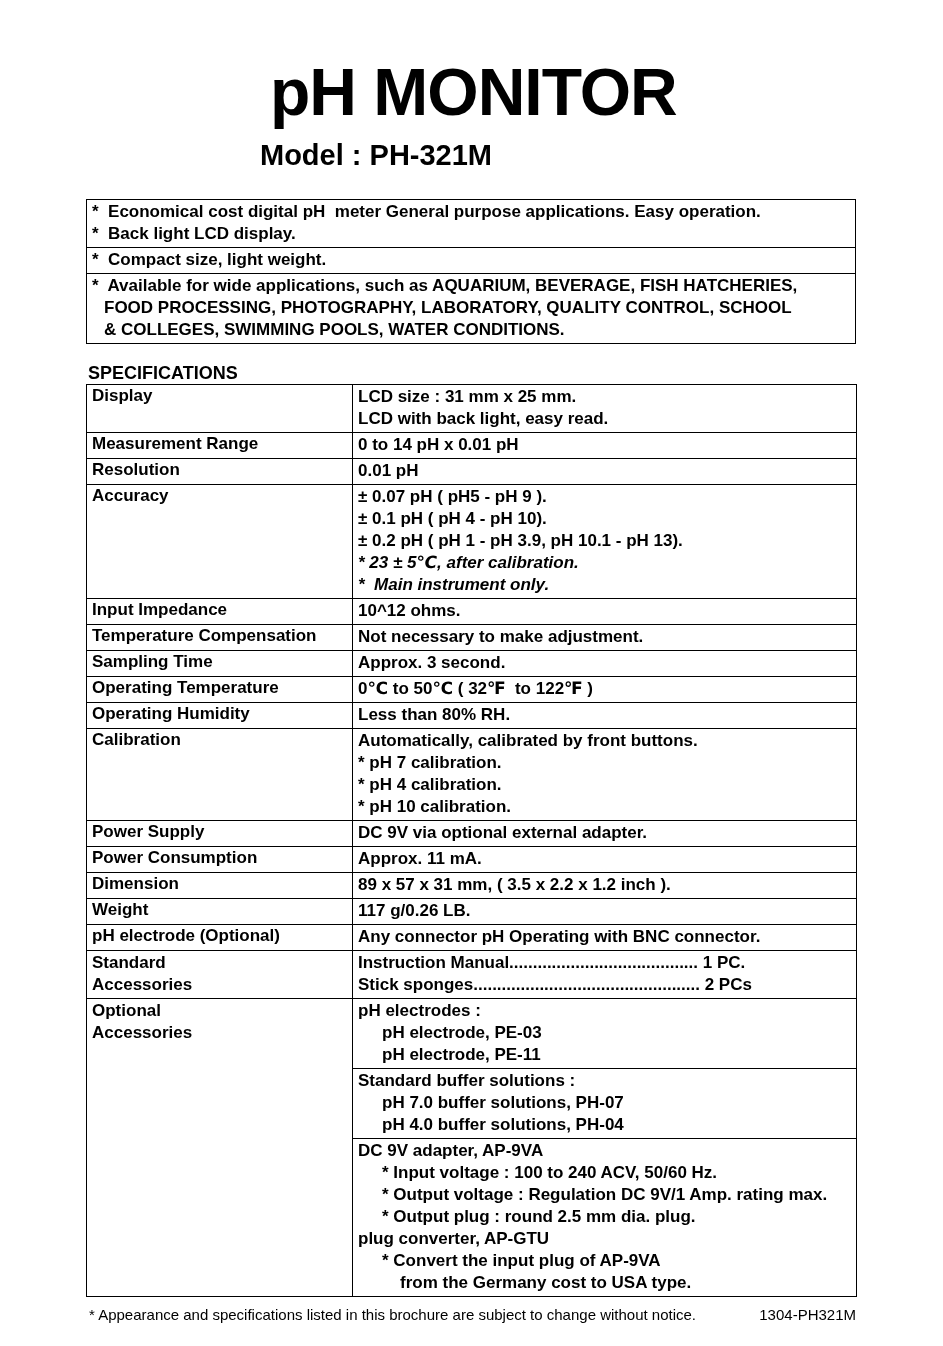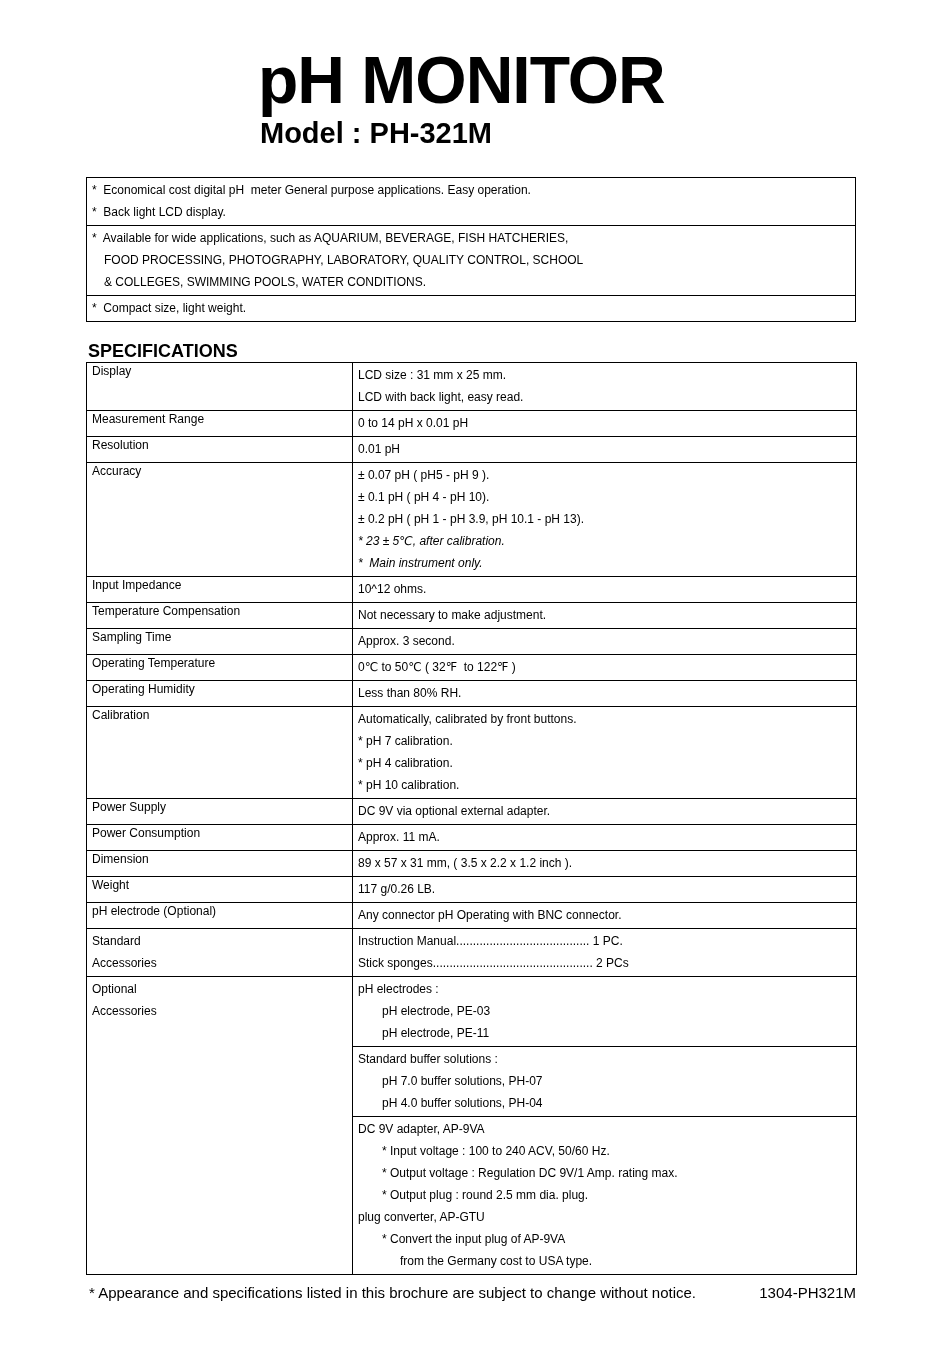--- a/index.html
+++ b/index.html
@@ -7,21 +7,21 @@
     width: 943px; height: 1346px;
     color: #000;
     font-family: "Liberation Sans", "DejaVu Sans", sans-serif;
     overflow: hidden;
   }
   .page { box-sizing: border-box; width: 943px; height: 1346px; padding: 46px 0 0 86px; }
 
   
   .doc-header { margin-left: 172px; }
   .doc-title {
-    margin: 0; font-size: 66px; line-height: 68px; font-weight: bold;
+    margin: 12px; font-size: 66px; line-height: 68px; font-weight: bold;
     letter-spacing: -1px; white-space: pre;
   }
   .doc-model {
     margin: 2px 0 0 2px; font-size: 29px; line-height: 34px; font-weight: bold;
     white-space: pre;
   }
 
   
   .section-heading {
     font-size: 18px; line-height: 20px; font-weight: bold;
@@ -29,21 +29,22 @@
   }
   .features-section { margin-top: 27px; }
   .specs-section { margin-top: 19px; }
 
   
   table { border-collapse: collapse; table-layout: fixed; width: 770px; }
   td {
     border: 1px solid #000;
     padding: 1px 5px 2px 5px;
     vertical-align: top;
-    font-size: 12px;
+    font-size: 17px;
+    font-weight: bold;
   }
   .ln { line-height: 22px; white-space: pre-wrap; }
   .it { font-style: italic; }
   .indf { padding-left: 12px; }   
   .ind1 { padding-left: 24px; }   
   .ind2 { padding-left: 42px; }   
 
   .spec-table .col-label { width: 266px; }
   .spec-table .col-value { width: 504px; }
 
@@ -69,28 +70,28 @@
     <table class="features-table">
       <tbody>
         <tr>
           <td>
             <div class="ln">*  Economical cost digital pH  meter General purpose applications. Easy operation.</div>
             <div class="ln">*  Back light LCD display.</div>
           </td>
         </tr>
         <tr>
           <td>
+            <div class="ln">*  Compact size, light weight.</div>
+          </td>
+        </tr>
+        <tr>
+          <td>
             <div class="ln">*  Available for wide applications, such as AQUARIUM, BEVERAGE, FISH HATCHERIES,</div>
             <div class="ln indf">FOOD PROCESSING, PHOTOGRAPHY, LABORATORY, QUALITY CONTROL, SCHOOL</div>
             <div class="ln indf">&amp; COLLEGES, SWIMMING POOLS, WATER CONDITIONS.</div>
-          </td>
-        </tr>
-        <tr>
-          <td>
-            <div class="ln">*  Compact size, light weight.</div>
           </td>
         </tr>
       </tbody>
     </table>
   </div>
 
   <div class="specs-section">
     <div class="section-heading">SPECIFICATIONS</div>
     <table class="spec-table">
       <colgroup>

